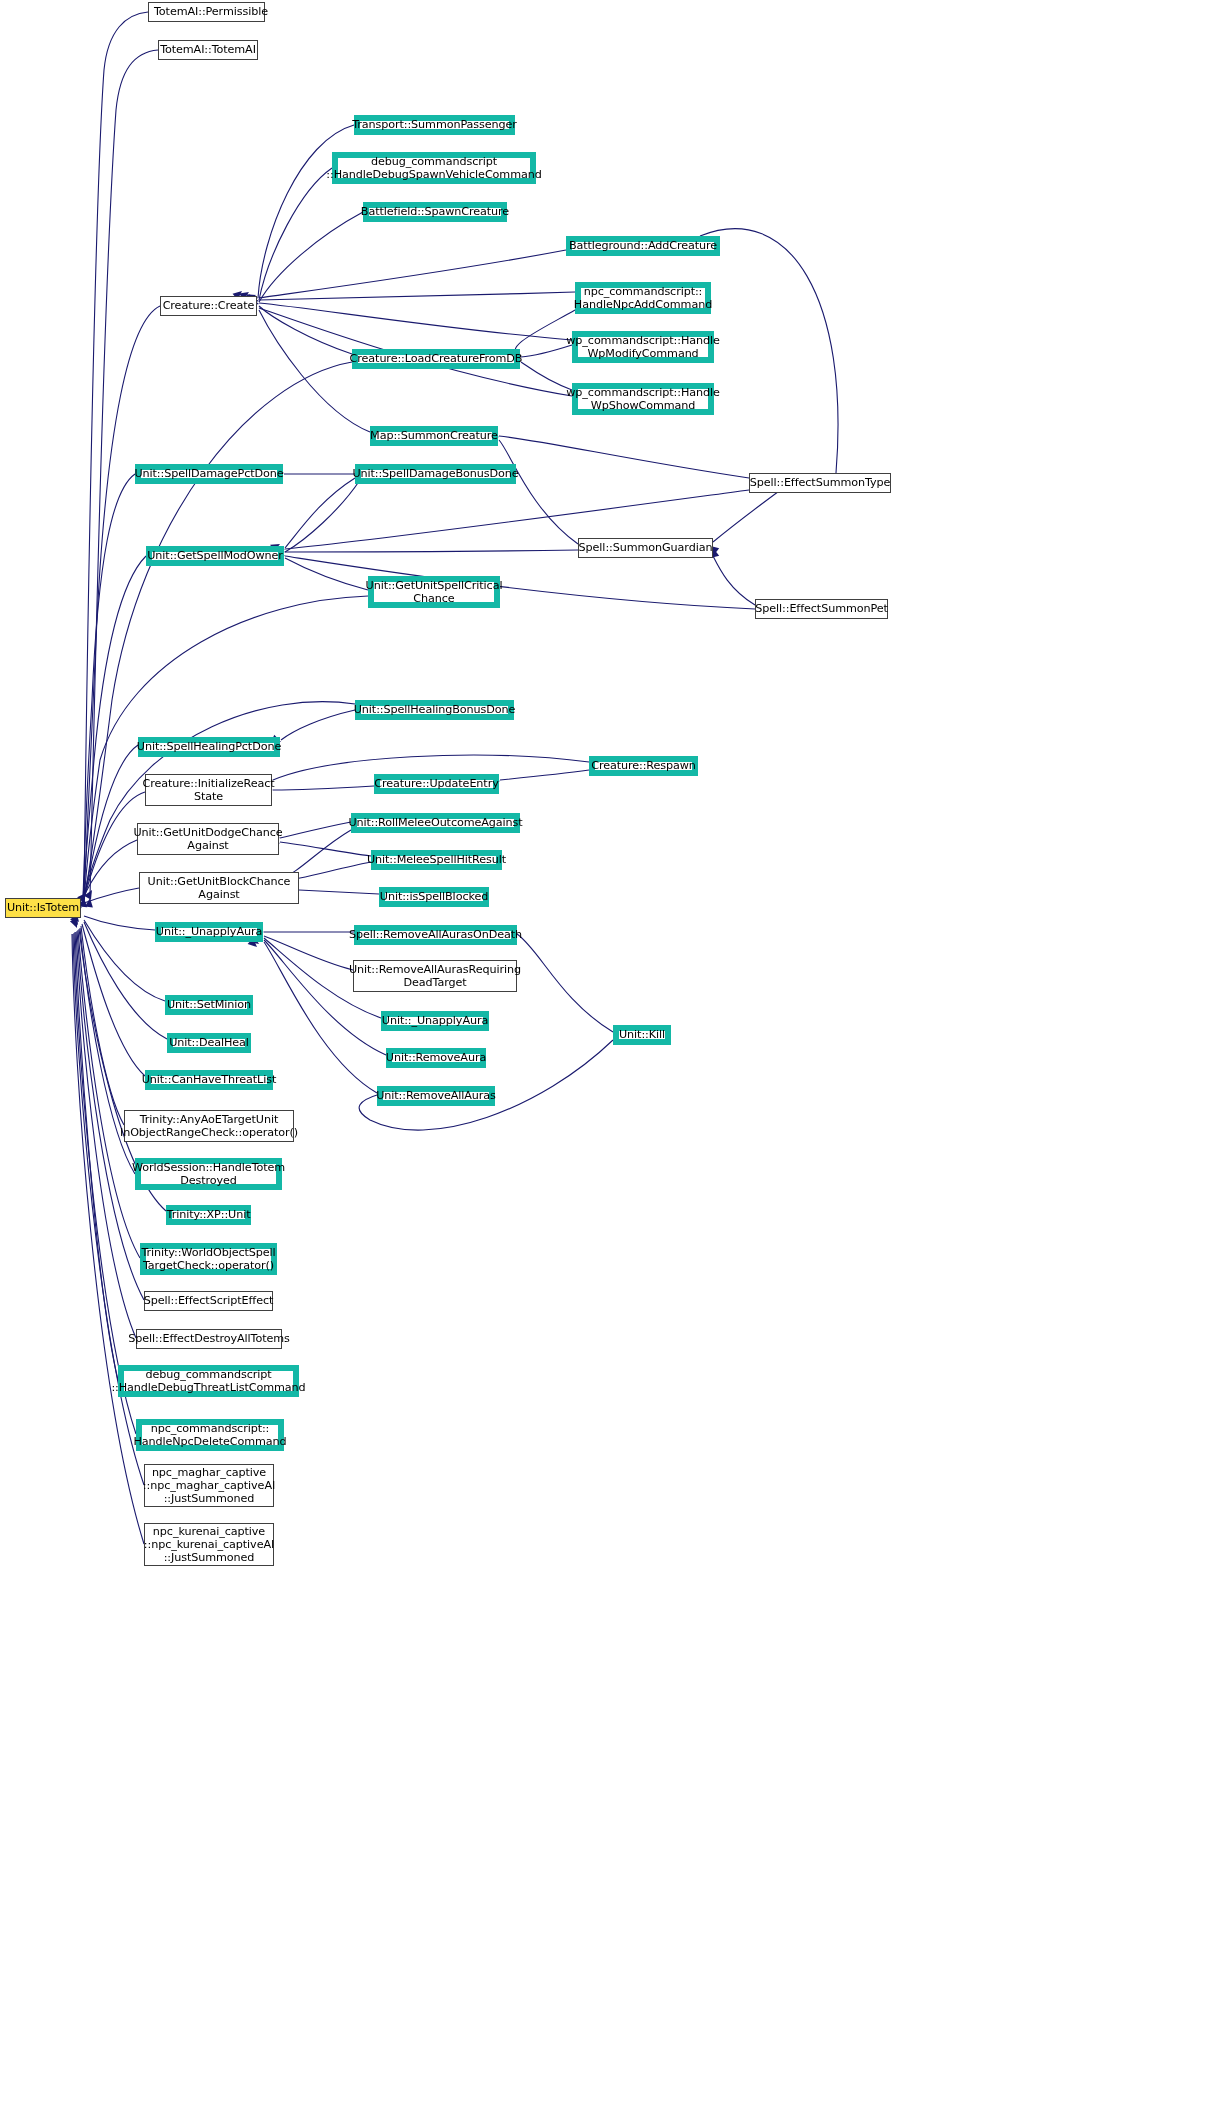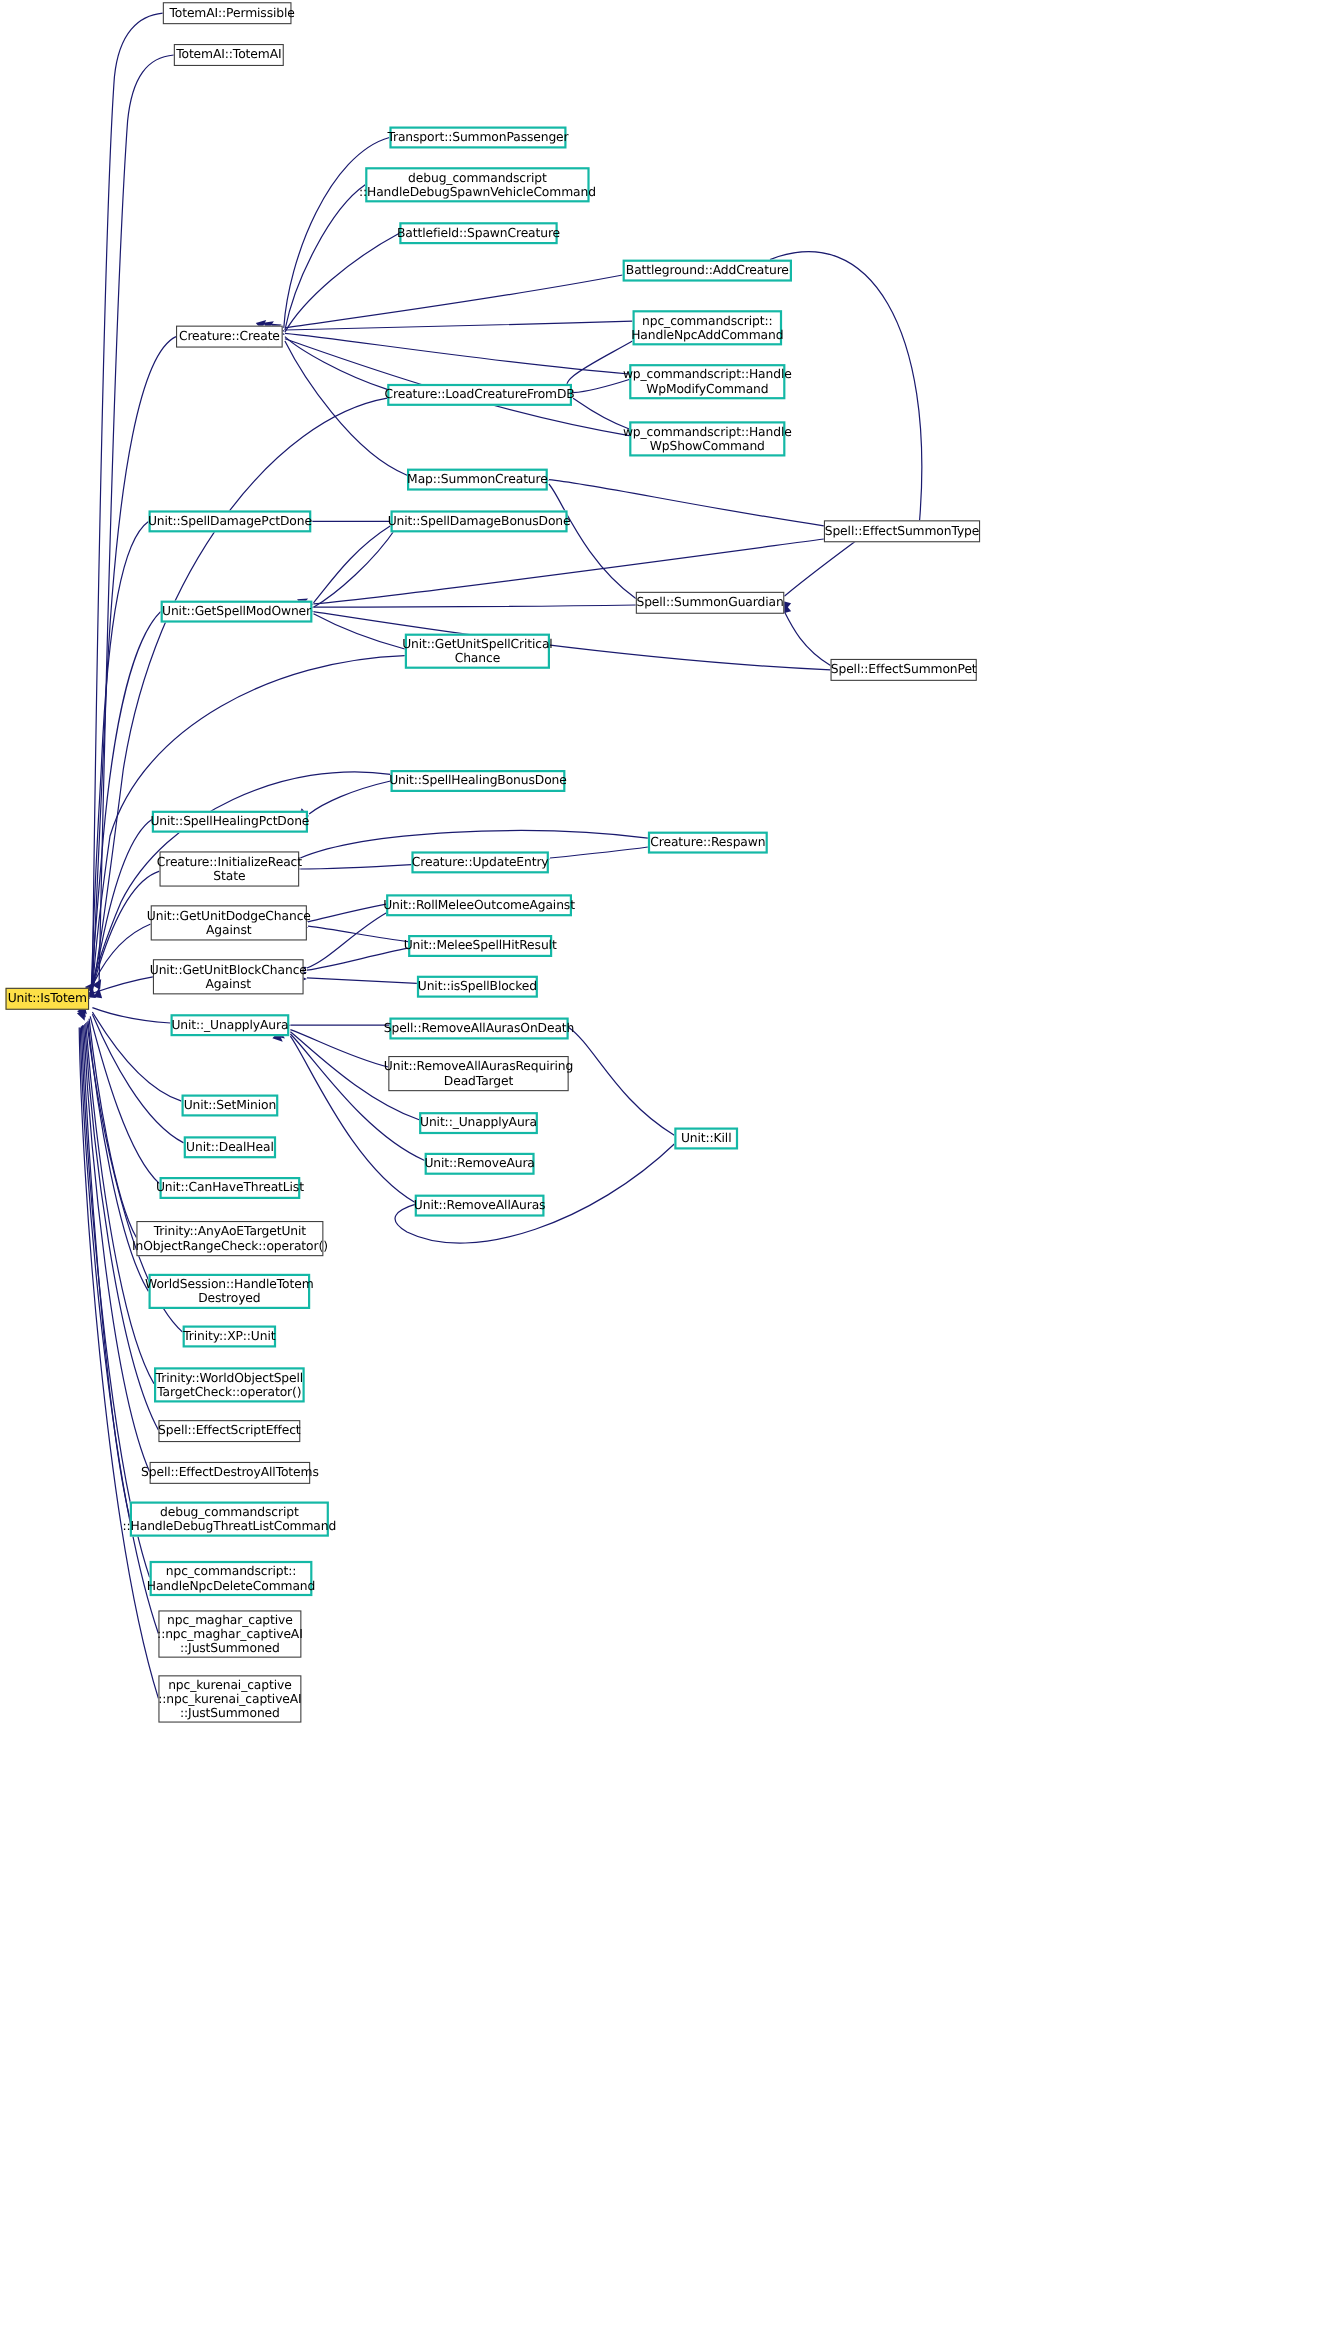--- a/index.html
+++ b/index.html
@@ -1,21 +1,21 @@
 <!DOCTYPE html>
 <html><head>
 <meta charset="utf-8">
 <title>Unit::IsTotem caller graph</title>
 <style>
   html,body{margin:0;padding:0;background:#ffffff;}
   body{font-family:"DejaVu Sans","Liberation Sans",sans-serif;}
   #graph{position:relative;width:1208px;height:2124px;background:#ffffff;overflow:hidden;}
   #edges{position:absolute;left:0;top:0;width:1208px;height:2124px;}
   .node{position:absolute;box-sizing:border-box;display:flex;align-items:center;justify-content:center;
-        text-align:center;background:#ffffff;border:2px solid #14b8a6;color:#000000;
+        text-align:center;background:#ffffff;border:6px solid #14b8a6;color:#000000;
         font-size:11.2px;line-height:1.18;letter-spacing:-0.1px;white-space:pre-line;padding:0 3px;}
   .node.black{border:1px solid #404040;}
   .node.root{border:1px solid #404040;background:#fde047;}
 </style>
 </head>
 <body>
 
 <div id="graph">
   <svg id="edges" viewBox="0 0 1208 2124" xmlns="http://www.w3.org/2000/svg">
       <path d="M148,12 C126,14 108,30 104,70 C96,180 88,560 84,898" fill="none" stroke="#1a1a6e" stroke-width="1.1"></path>
@@ -159,21 +159,21 @@
     <div class="node" style="left: 355px; top: 700px; width: 159px; height: 20px;">Unit::SpellHealingBonusDone</div>
     <div class="node" style="left: 138px; top: 737px; width: 142px; height: 20px;">Unit::SpellHealingPctDone</div>
     <div class="node" style="left: 589px; top: 756px; width: 109px; height: 20px;">Creature::Respawn</div>
     <div class="node black" style="left: 145px; top: 774px; width: 127px; height: 32px;">Creature::InitializeReact
 State</div>
     <div class="node" style="left: 374px; top: 774px; width: 125px; height: 20px;">Creature::UpdateEntry</div>
     <div class="node black" style="left: 137px; top: 823px; width: 142px; height: 32px;">Unit::GetUnitDodgeChance
 Against</div>
     <div class="node" style="left: 351px; top: 813px; width: 169px; height: 20px;">Unit::RollMeleeOutcomeAgainst</div>
     <div class="node" style="left: 371px; top: 850px; width: 131px; height: 20px;">Unit::MeleeSpellHitResult</div>
-    <div class="node black" style="left: 139px; top: 872px; width: 137px; height: 32px;">Unit::GetUnitBlockChance
+    <div class="node black" style="left: 139px; top: 872px; width: 160px; height: 32px;">Unit::GetUnitBlockChance
 Against</div>
     <div class="node" style="left: 379px; top: 887px; width: 110px; height: 20px;">Unit::isSpellBlocked</div>
     <div class="node" style="left: 155px; top: 922px; width: 108px; height: 20px;">Unit::_UnapplyAura</div>
     <div class="node" style="left: 354px; top: 925px; width: 163px; height: 20px;">Spell::RemoveAllAurasOnDeath</div>
     <div class="node black" style="left: 353px; top: 960px; width: 164px; height: 32px;">Unit::RemoveAllAurasRequiring
 DeadTarget</div>
     <div class="node" style="left: 381px; top: 1011px; width: 108px; height: 20px;">Unit::_UnapplyAura</div>
     <div class="node" style="left: 613px; top: 1025px; width: 58px; height: 20px;">Unit::Kill</div>
     <div class="node" style="left: 386px; top: 1048px; width: 100px; height: 20px;">Unit::RemoveAura</div>
     <div class="node" style="left: 377px; top: 1086px; width: 118px; height: 20px;">Unit::RemoveAllAuras</div>

